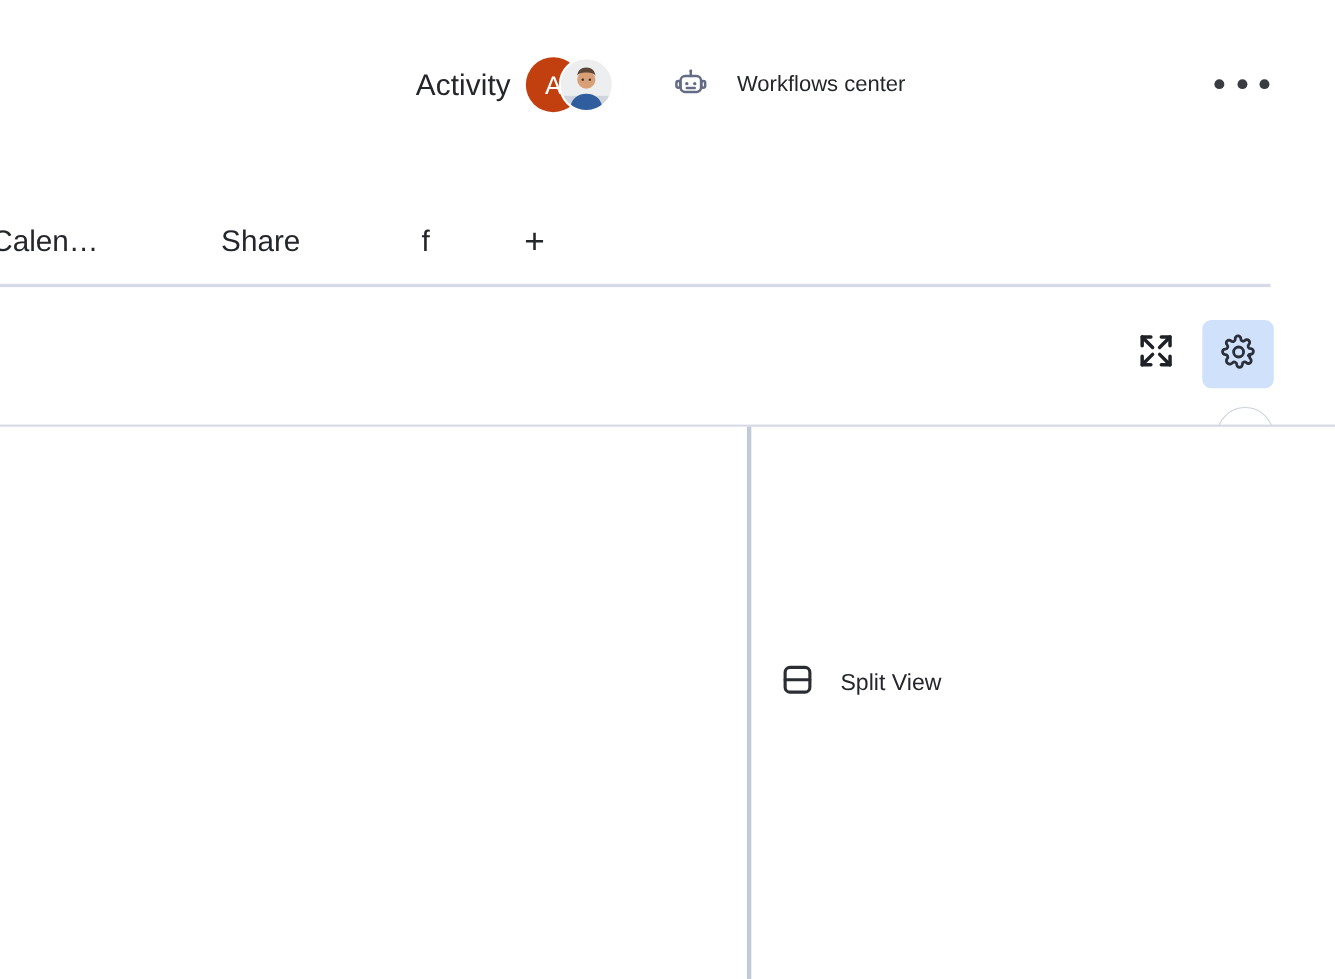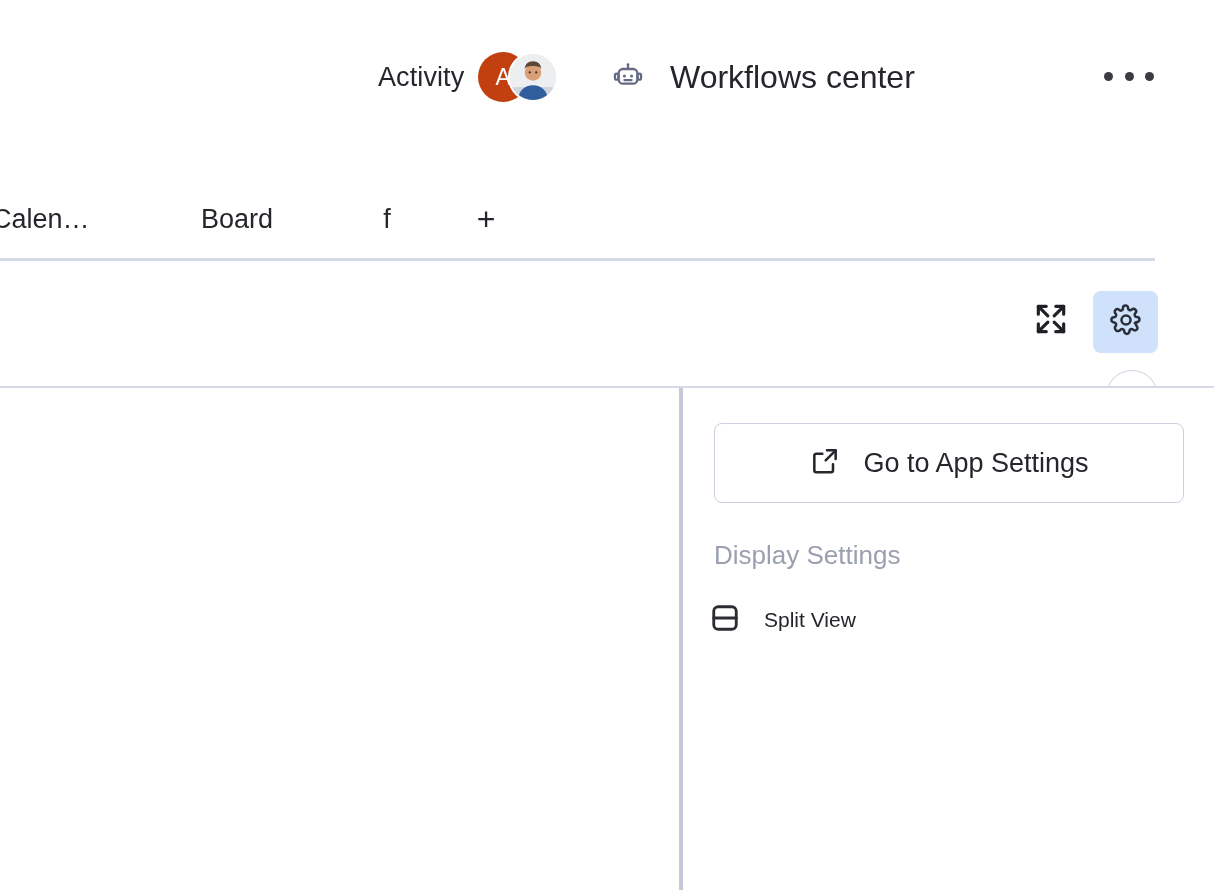--- a/index.html
+++ b/index.html
@@ -71,21 +71,21 @@
     position: absolute;
     left: 612px; top: 52px;
     display: flex;
     align-items: center;
     height: 50px;
     cursor: pointer;
   }
   .workflows .bot { width: 32px; height: 32px; color: #646b85; }
   .workflows-label {
     margin-left: 26px;
-    font-size: 32px;
+    font-size: 20px;
     color: #24262b;
     white-space: nowrap;
   }
 
   .share-btn {
     position: absolute;
     left: 914px; top: 46px;
     width: 164px; height: 60px;
     border: 1px solid #c9ccd9;
     border-radius: 6px;
@@ -334,21 +334,21 @@
       <span></span>
       <span></span>
     </div>
   </div>
 
   <div class="tabbar">
     <div class="tabbar-line"></div>
     <div class="tabs">
       <div class="tab tab-calendar">Calen…</div>
       <div class="tab-sep"></div>
-      <div class="tab tab-chart">Board</div>
+      <div class="tab tab-chart">Share</div>
       <div class="tab-sep"></div>
       <div class="tab tab-f">f</div>
       <div class="tab-sep"></div>
       <div class="tab-sep"></div>
       <div class="tab tab-add">+</div>
     </div>
 
     <div class="collapse-btn">
       <span>
         <svg viewBox="0 0 24 24" fill="none" stroke="currentColor" stroke-width="2.2" stroke-linecap="round" stroke-linejoin="round">
@@ -385,35 +385,20 @@
       </svg>
     </span>
   </div>
 
   <div class="body-area">
 
     <div class="canvas-pane"></div>
 
     <div class="pane-divider"></div>
 
-    <div class="settings-pane">
-
-      <div class="goto-settings-btn">
-        <span>
-          <svg viewBox="0 0 24 24" fill="none" stroke="currentColor" stroke-width="1.9" stroke-linecap="round" stroke-linejoin="round">
-            <path d="M13.5 4H20v6.5"></path>
-            <path d="M20 4l-7.5 7.5"></path>
-            <path d="M18 14.5V19a1.5 1.5 0 0 1-1.5 1.5h-11A1.5 1.5 0 0 1 4 19V8a1.5 1.5 0 0 1 1.5-1.5H10"></path>
-          </svg>
-        </span>
-        <span class="goto-settings-label">Go to App Settings</span>
-      </div>
-
-      <div class="section-label">Display Settings</div>
-    </div>
 
     <div class="split-view-row" style="left: 707px; top: 212px;">
       <span>
         <svg viewBox="0 0 24 24" fill="none" stroke="currentColor" stroke-width="1.9" stroke-linecap="round" stroke-linejoin="round">
           <rect x="4.5" y="4.5" width="15" height="15" rx="3"></rect>
           <path d="M4.5 12h15"></path>
         </svg>
       </span>
       <span class="split-view-label">Split View</span>
     </div>

